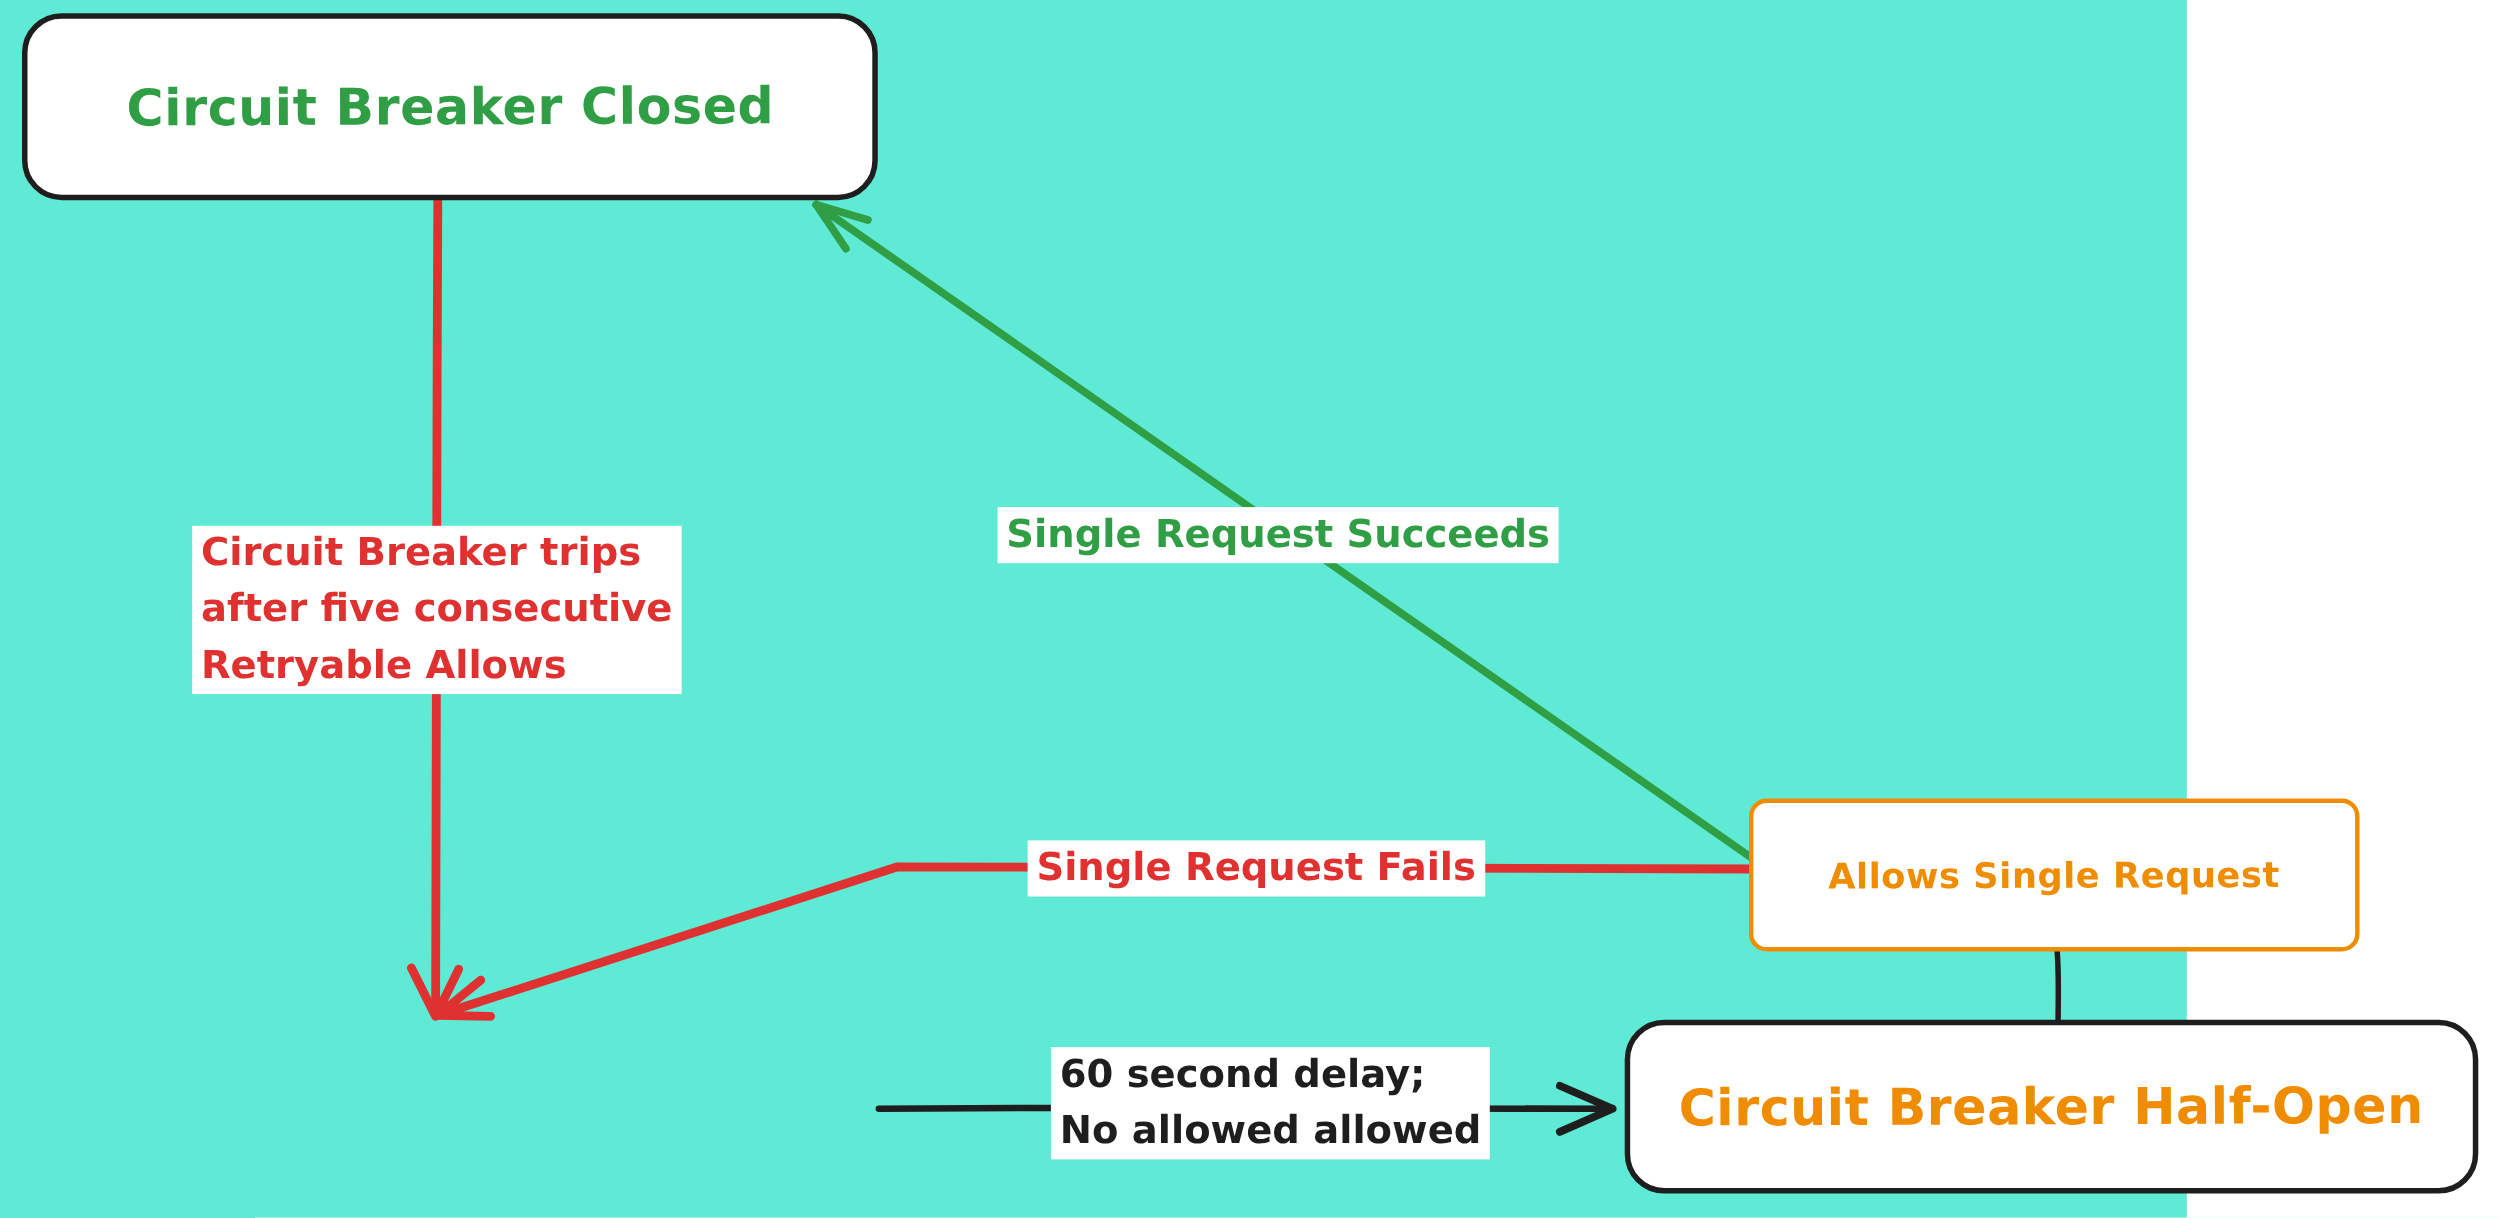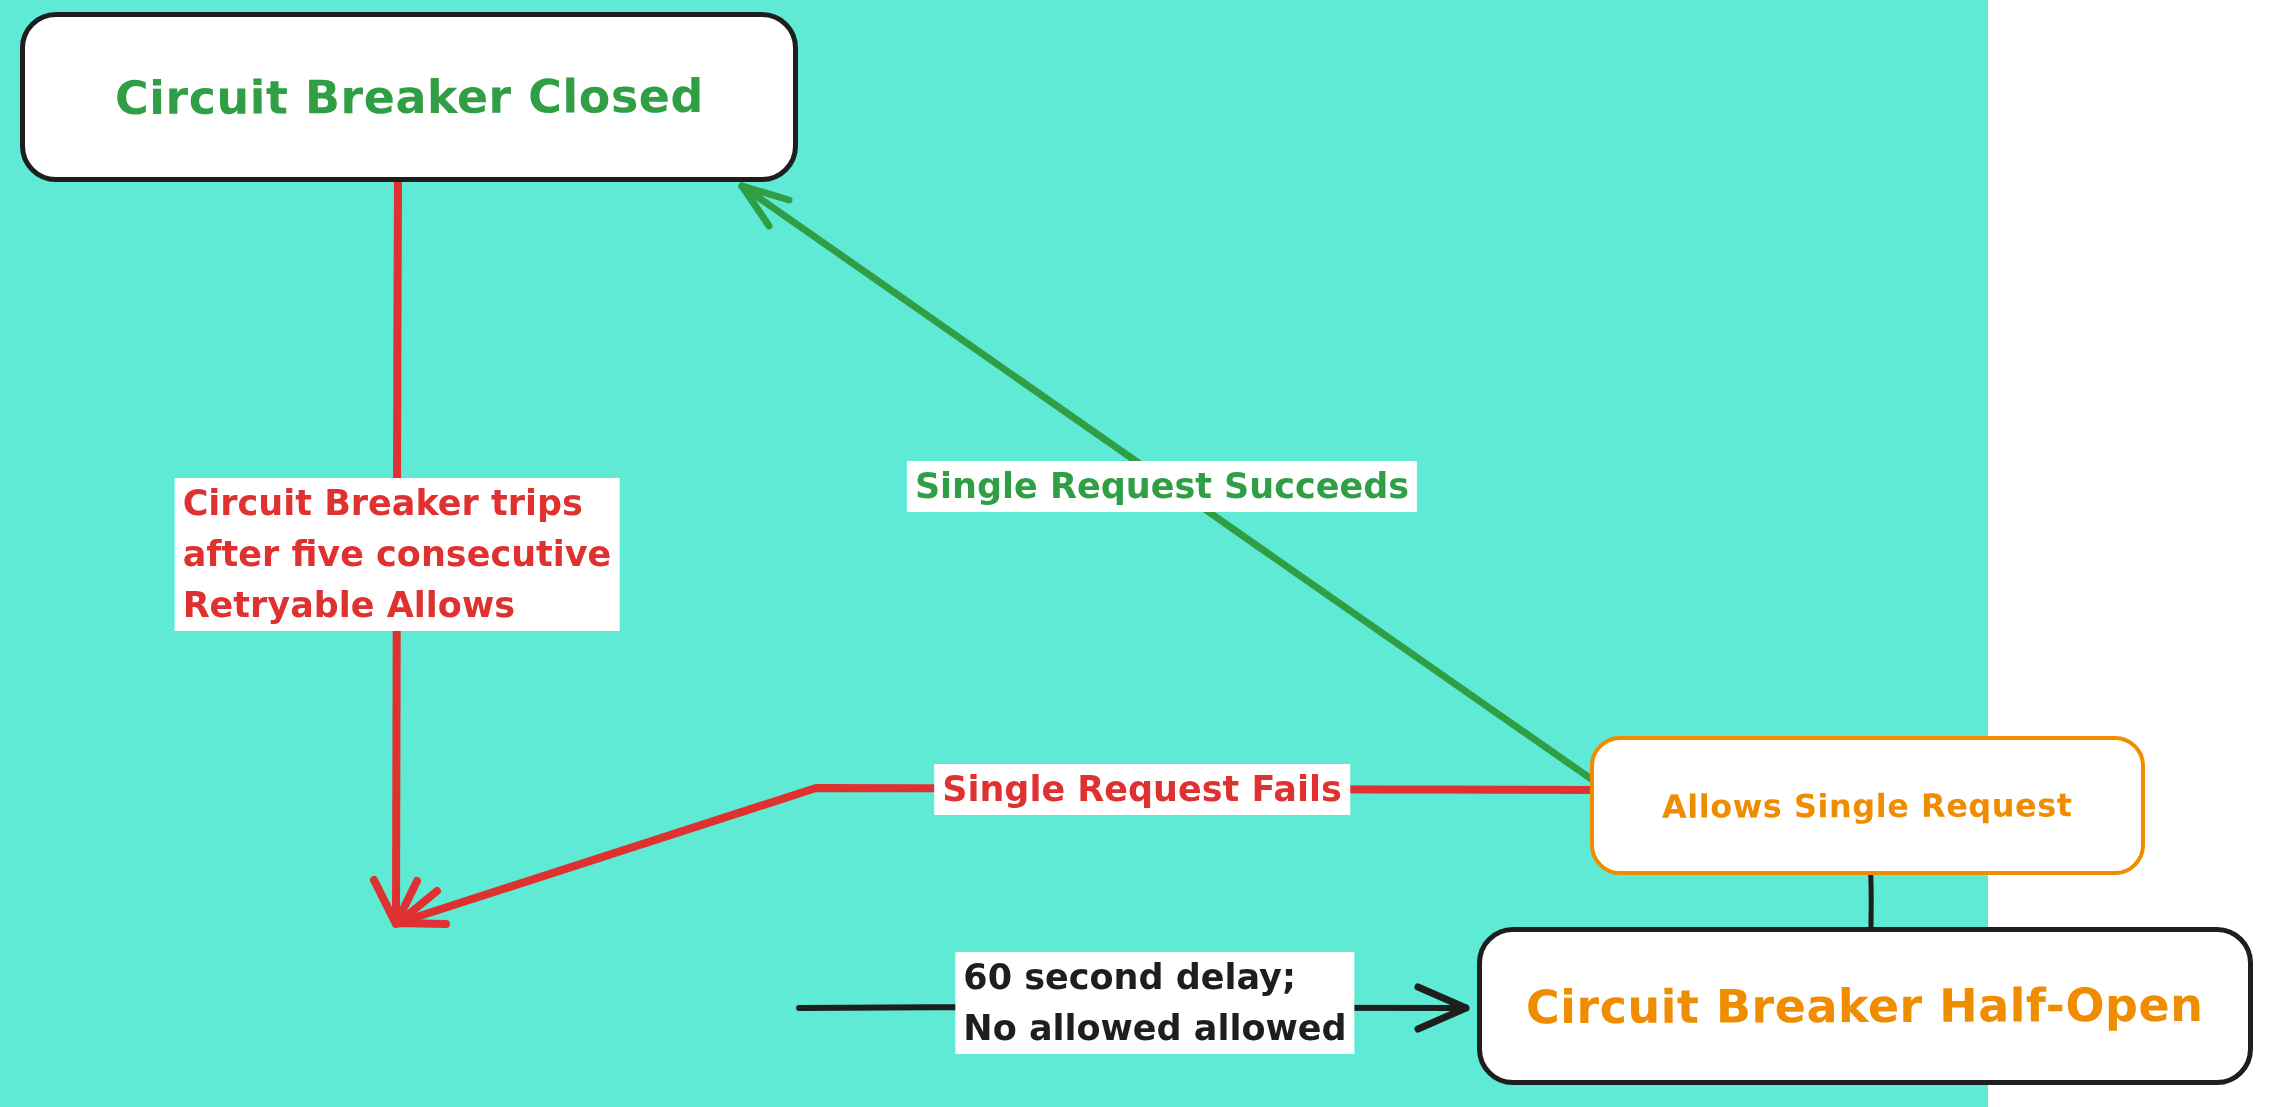--- a/index.html
+++ b/index.html
@@ -39,22 +39,21 @@
     letter-spacing: 0.5px;
     white-space: nowrap;
     transform: rotate(-0.2deg);
   }
   #node-closed    { left: 20px;   top: 12px;  width: 778px; height: 170px; }
   #node-open      { left: 20px;   top: 922px; width: 778px; height: 166px; }
   #node-half-open { left: 1477px; top: 927px; width: 776px; height: 158px; }
   #node-allows {
     left: 1590px; top: 726px; width: 555px; height: 139px;
     border: 4px solid #f08c00;
-    border-radius: 30px;
-    margin-top: 10px;
+    border-radius: 16px;
   }
   #node-allows .node-title { font-size: 32px; }
   .text-green  { color: #2f9e44; }
   .text-red    { color: #e03131; }
   .text-orange { color: #f08c00; }
   .text-black  { color: #1e1e1e; }
   .edge-label {
     position: absolute;
     transform: translateX(-50%);
     background: #ffffff;

